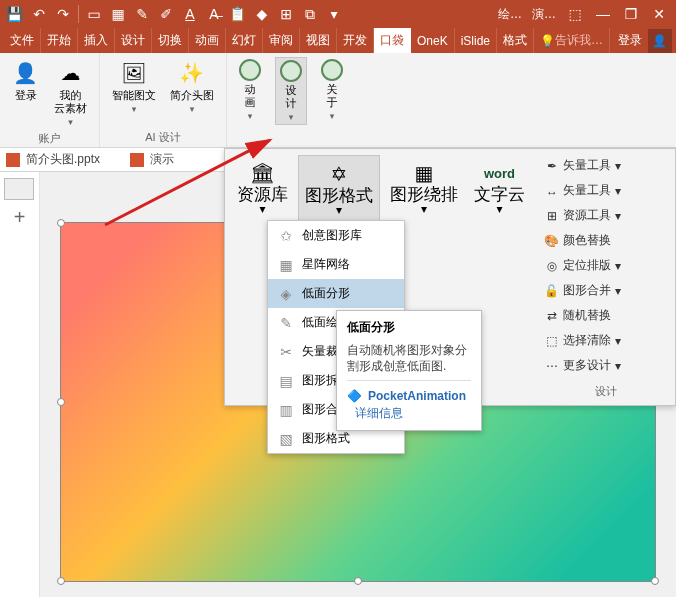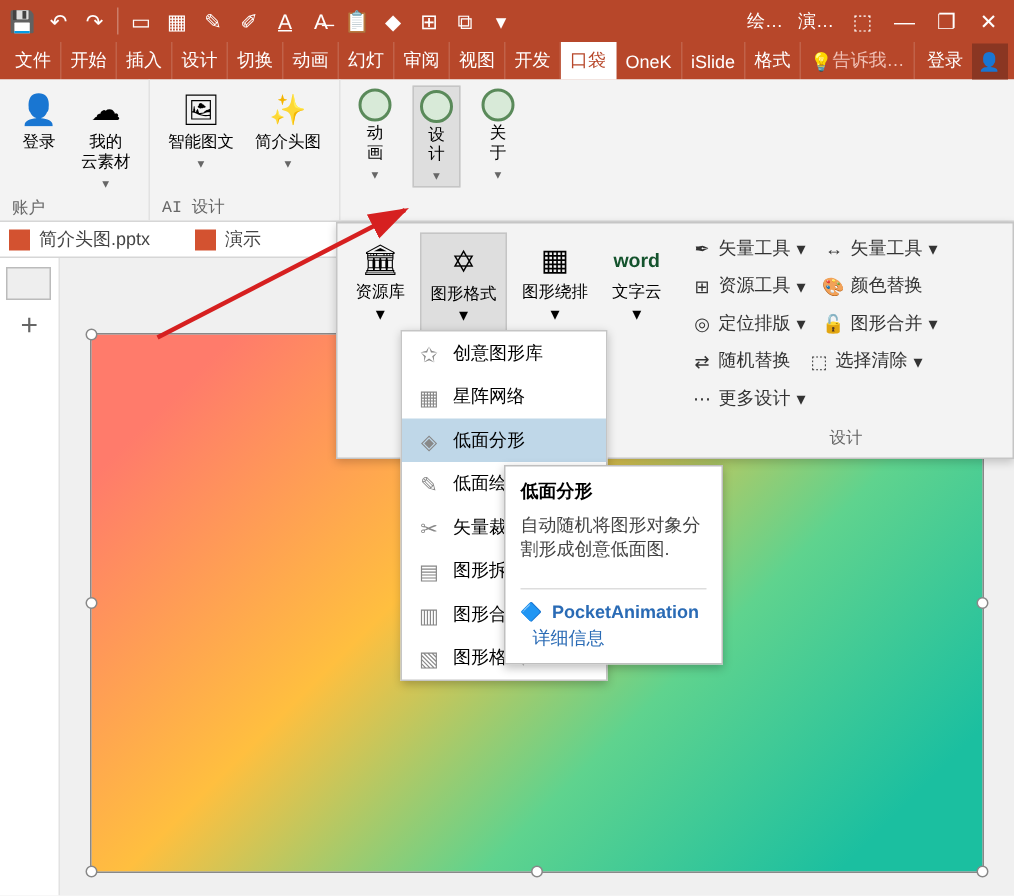--- a/index.html
+++ b/index.html
@@ -16,21 +16,21 @@
 .tab { padding: 4px 6px; font-size: 12px; cursor: pointer; display: flex; align-items: center; border-right: 1px solid rgba(255,255,255,0.15); }
 .tab.active { background: #fff; color: #b7472a; }
 .tab.tellme { color: #f0c0b5; }
 .tabbar .right { margin-left: auto; display: flex; align-items: center; }
 .tabbar .login { padding: 0 6px; }
 .tabbar .user { width: 24px; height: 24px; background: #8a3622; display: flex; align-items: center; justify-content: center; margin-right: 4px; }
 
 .ribbon { height: 95px; background: #f3f3f3; border-bottom: 1px solid #d6d6d6; display: flex; }
 .ribbon-group { border-right: 1px solid #e2e2e2; padding: 4px 8px 2px; display: flex; flex-direction: column; }
 .ribbon-group .group-content { flex: 1; display: flex; gap: 6px; align-items: flex-start; }
-.ribbon-group .group-label { font-size: 11px; color: #666; padding-top: 2px; font-family: Liberation Mono, monospace; }
+.ribbon-group .group-label { text-align: center; font-size: 11px; color: #666; padding-top: 2px; }
 .ribbon-btn { display: flex; flex-direction: column; align-items: center; gap: 2px; cursor: pointer; padding: 2px 4px; }
 .ribbon-btn .icon-box { width: 28px; height: 28px; display: flex; align-items: center; justify-content: center; font-size: 20px; }
 .ribbon-btn .label { font-size: 11px; line-height: 13px; text-align: center; }
 .ribbon-btn .drop { font-size: 9px; color: #666; }
 .ribbon-btn.selected { background: #dedede; border: 1px solid #c5c5c5; }
 .circle-btn { width: 22px; height: 22px; border: 2px solid #5a8a5a; border-radius: 50%; background: #d8ead8; }
 
 .docbar { height: 24px; background: #fff; border-bottom: 1px solid #d6d6d6; display: flex; align-items: center; padding: 0 6px; gap: 6px; font-size: 12px; color: #444; }
 .doc-icon { width: 14px; height: 14px; background: #d35230; display: inline-block; }
 
@@ -43,34 +43,34 @@
 .handle { position: absolute; width: 8px; height: 8px; background: #fff; border: 1px solid #888; border-radius: 50%; }
 .rot-handle { position: absolute; width: 10px; height: 10px; border: 1px solid #888; border-radius: 50%; background: #fff; left: 50%; top: -20px; transform: translateX(-50%); }
 
 .arrow { position: absolute; left: 100px; top: 130px; width: 180px; height: 100px; pointer-events: none; }
 
 .contextual-panel { position: absolute; left: 224px; top: 148px; width: 452px; background: #f3f3f3; border: 1px solid #c5c5c5; box-shadow: 0 2px 6px rgba(0,0,0,0.2); }
 .cp-top { display: flex; padding: 6px; gap: 4px; }
 .cp-btn { display: flex; flex-direction: column; align-items: center; padding: 4px 6px; cursor: pointer; }
 .cp-btn .icon-box { width: 28px; height: 28px; display: flex; align-items: center; justify-content: center; font-size: 20px; }
 .cp-btn.selected { background: #dedede; border: 1px solid #c5c5c5; }
-.cp-btn .label { font-size: 11px; margin-top: 2px; line-height: 13px; text-align: right; }
+.cp-btn .label { font-size: 17px; margin-top: 2px; line-height: 13px; text-align: right; font-family: Liberation Mono, monospace; }
 .cp-right { display: flex; flex-wrap: wrap; padding: 6px 4px; gap: 4px; font-size: 12px; }
 .cp-link { display: flex; align-items: center; gap: 4px; padding: 2px 4px; cursor: pointer; color: #333; }
 .cp-link .ic { width: 14px; height: 14px; display: inline-flex; align-items: center; justify-content: center; font-size: 12px; }
 .cp-label-row { width: 100%; text-align: center; font-size: 11px; color: #666; padding: 2px 0 6px; }
 
 .dropdown-menu { position: absolute; left: 267px; top: 220px; width: 138px; background: #fff; border: 1px solid #c5c5c5; box-shadow: 0 2px 6px rgba(0,0,0,0.25); }
 .menu-item { display: flex; align-items: center; gap: 8px; padding: 6px 10px; font-size: 12px; cursor: pointer; }
 .menu-item:hover, .menu-item.hover { background: #bfd7e8; }
 .menu-item .mi-icon { width: 16px; height: 16px; display: inline-flex; align-items: center; justify-content: center; color: #888; font-size: 14px; }
 
 .tooltip { position: absolute; left: 336px; top: 310px; width: 146px; background: #fff; border: 1px solid #bfbfbf; box-shadow: 0 2px 6px rgba(0,0,0,0.25); padding: 8px 10px; font-size: 12px; }
 .tooltip .tt-title { font-weight: bold; margin-bottom: 6px; }
-.tooltip .tt-body { color: #444; line-height: 16px; margin-bottom: 18px; }
+.tooltip .tt-body { color: #444; line-height: 16px; margin-bottom: 6px; }
 .tooltip hr { border: none; border-top: 1px solid #ddd; margin: 4px 0 8px; }
 .tooltip .tt-link { color: #2a6bb5; font-weight: bold; display: flex; align-items: center; gap: 6px; }
 .tooltip .tt-more { color: #2a6bb5; margin-left: 8px; margin-top: 2px; }
 </style>
 </head>
 <body>
 
 <div class="titlebar">
   <div class="qat-btn">💾</div>
   <div class="qat-btn">↶</div>

